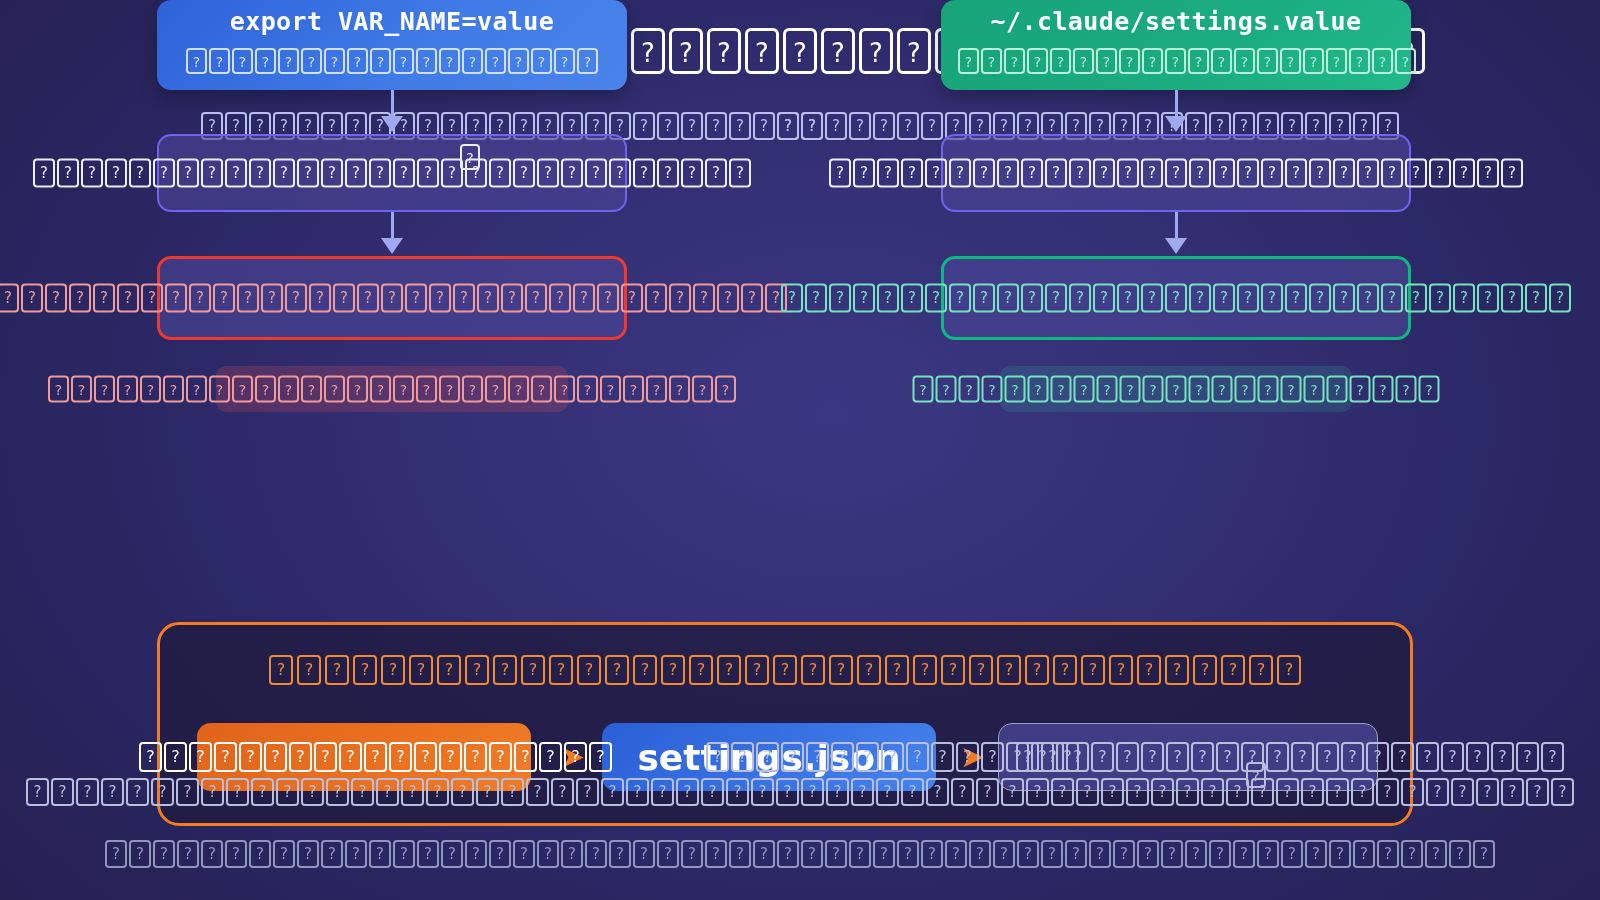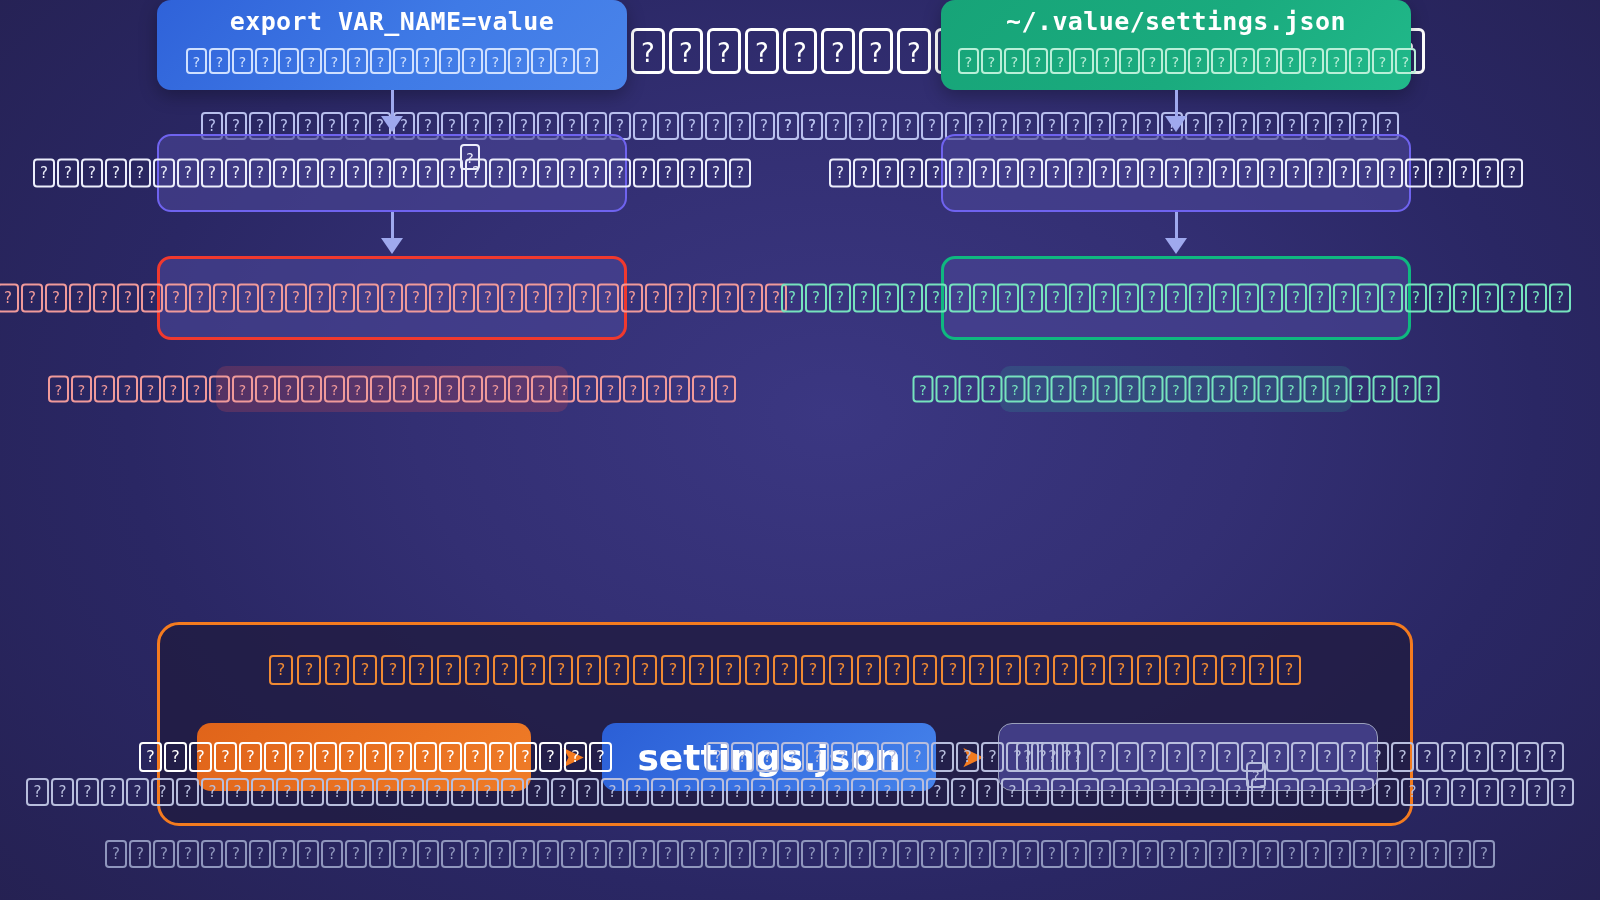--- a/index.html
+++ b/index.html
@@ -363,21 +363,21 @@
 
   <div class="caption red-band">
     <div class="band"></div>
     <div class="ctext tofu t-pink"><i>?</i><i>?</i><i>?</i><i>?</i><i>?</i><i>?</i><i>?</i><i>?</i><i>?</i><i>?</i><i>?</i><i>?</i><i>?</i><i>?</i><i>?</i><i>?</i><i>?</i><i>?</i><i>?</i><i>?</i><i>?</i><i>?</i><i>?</i><i>?</i><i>?</i><i>?</i><i>?</i><i>?</i><i>?</i><i>?</i></div>
   </div>
 </div>
 
 <div class="col" id="col-right">
 
   <div class="card card-green">
-    <div class="card-title">~/.value/settings.json</div>
+    <div class="card-title">~/.claude/settings.value</div>
     <div class="card-sub on-green tofu"><i>?</i><i>?</i><i>?</i><i>?</i><i>?</i><i>?</i><i>?</i><i>?</i><i>?</i><i>?</i><i>?</i><i>?</i><i>?</i><i>?</i><i>?</i><i>?</i><i>?</i><i>?</i><i>?</i><i>?</i></div>
   </div>
 
   <div class="arrow">
     <span class="shaft"></span>
     <span class="head"></span>
   </div>
 
   <div class="stage purple">
     <div class="stage-text tofu t-white"><i>?</i><i>?</i><i>?</i><i>?</i><i>?</i><i>?</i><i>?</i><i>?</i><i>?</i><i>?</i><i>?</i><i>?</i><i>?</i><i>?</i><i>?</i><i>?</i><i>?</i><i>?</i><i>?</i><i>?</i><i>?</i><i>?</i><i>?</i><i>?</i><i>?</i><i>?</i><i>?</i><i>?</i><i>?</i></div>

